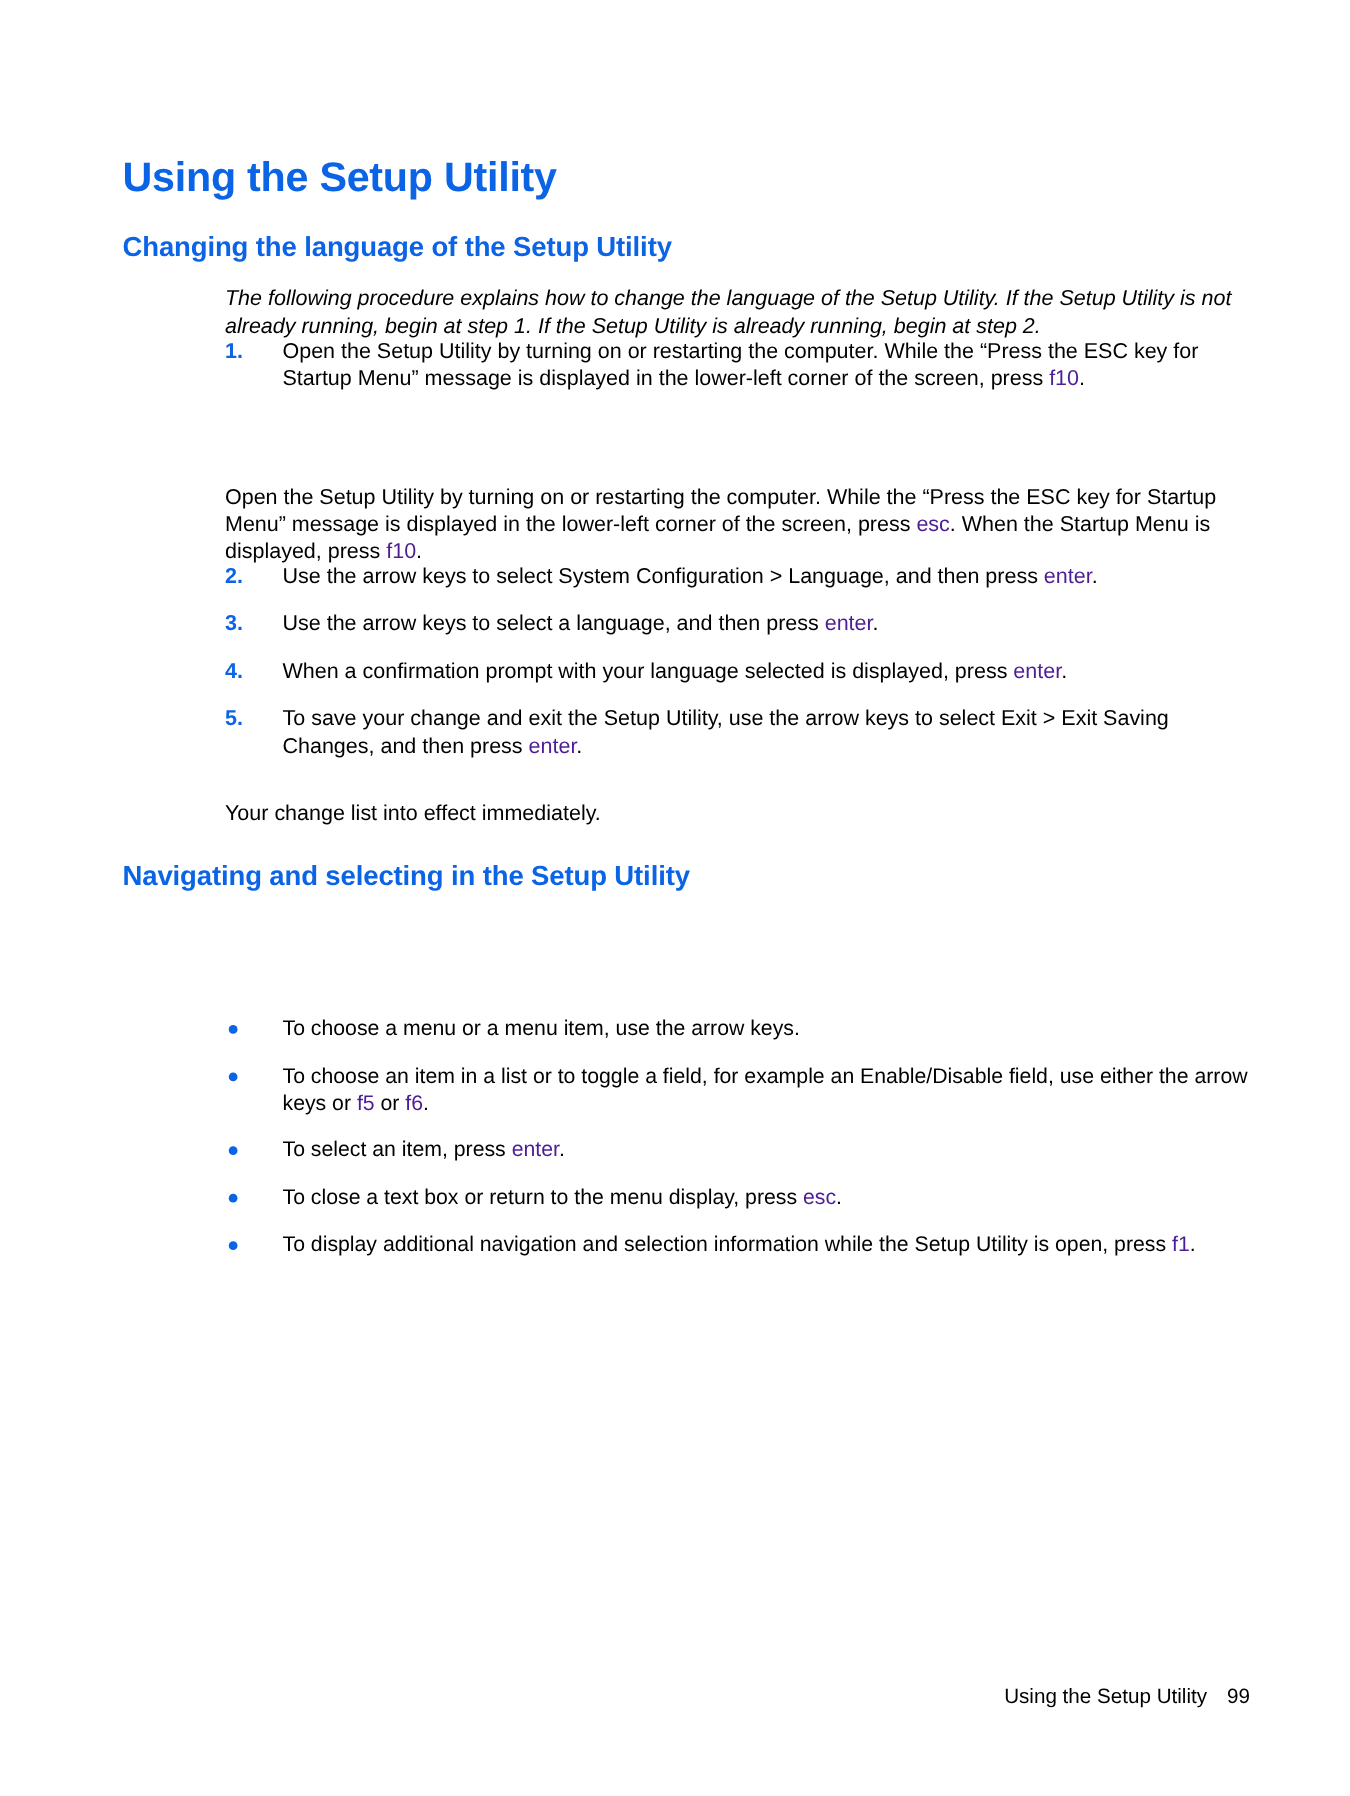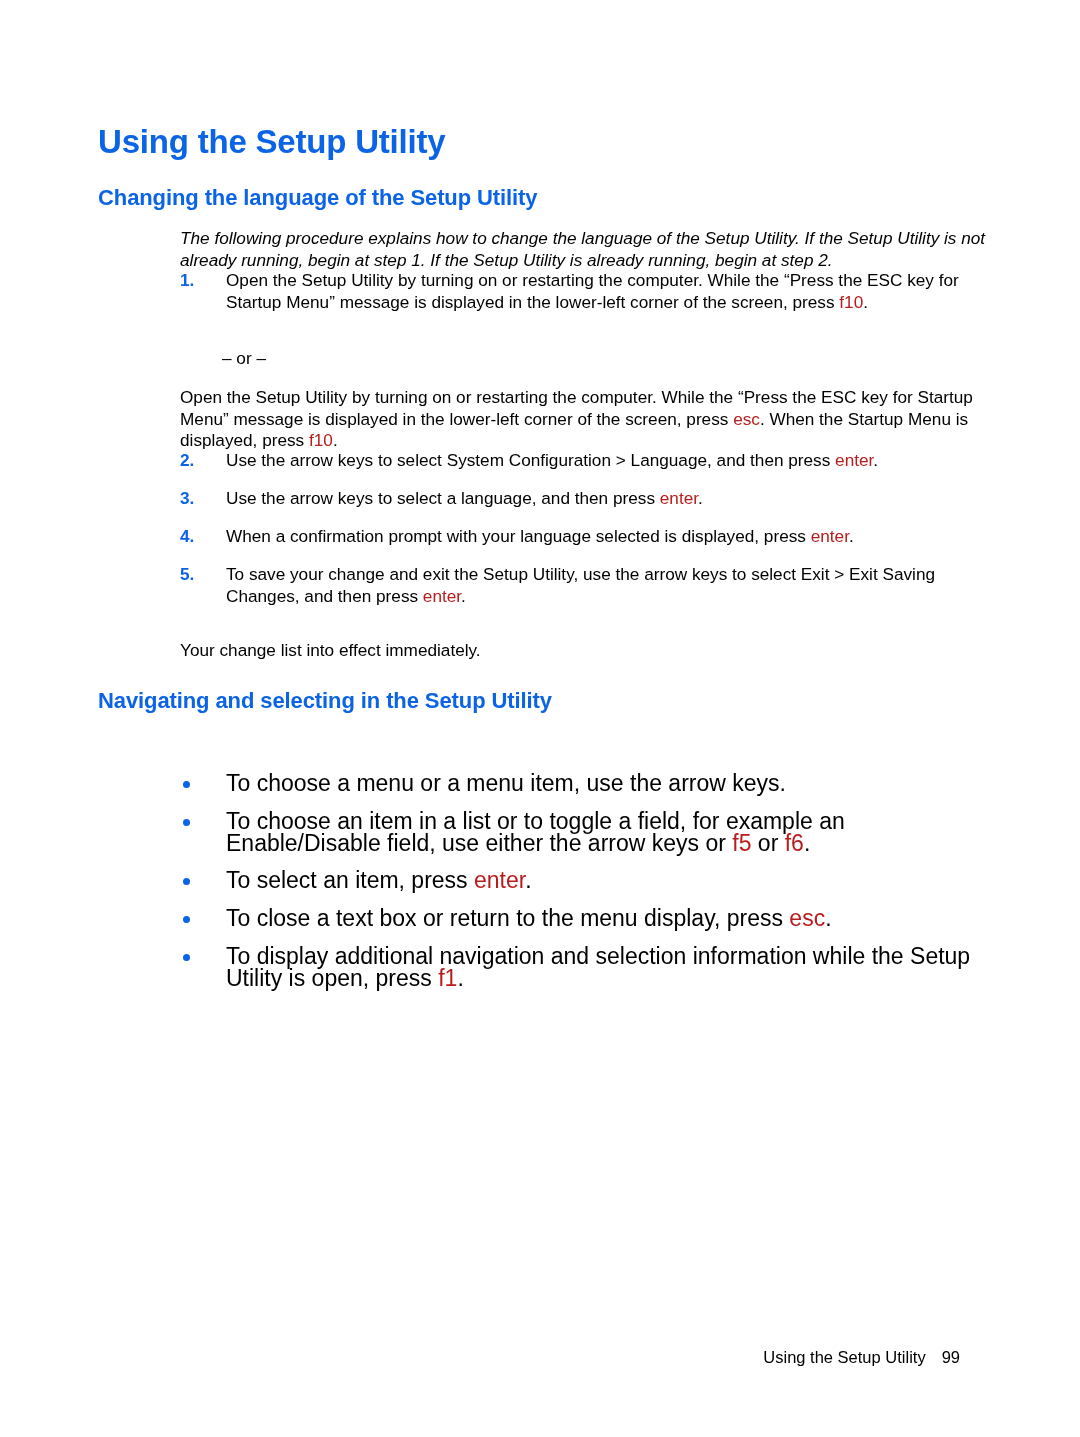--- a/index.html
+++ b/index.html
@@ -91,22 +91,23 @@
   .step-2 { top: 450px; }
   .step-3 { top: 488px; }
   .step-4 { top: 526px; }
   .step-5 { top: 564px; }
 
   
   .bullet {
     position: absolute;
     left: 180px;
     width: 822px;
-    font-size: 23px;
+    font-size: 17px;
     line-height: 21.6px;
+    margin-top: 39px;
   }
   .bullet .dot {
     position: absolute;
     left: 3px;
     top: 8px;
     width: 7px;
     height: 7px;
     border-radius: 50%;
     background: #0b63e5;
     display: block;
@@ -116,31 +117,31 @@
     margin-left: 46px;
   }
 
   .bullet-1 { top: 773px; }
   .bullet-2 { top: 811px; }
   .bullet-3 { top: 870px; }
   .bullet-4 { top: 908px; }
   .bullet-5 { top: 946px; }
 
   
-  .key  { color: #b91c1c; }
+  .key  { color: #4c1d95; }
   .b    { font-weight: normal; }
 
   
   .footer {
     position: absolute;
     left: 0;
     right: 0;
     top: 1348px;
     text-align: right;
-    padding-right: 120px;
+    padding-right: 80px;
     font-size: 16.5px;
     color: #000000;
     white-space: pre;
   }
   .footer .fnum { margin-left: 16px; }
 </style>
 </head>
 <body>
 
 <div class="page">
@@ -149,21 +150,20 @@
 
   <h2 class="h2 h2-lang">Changing the language of the Setup Utility</h2>
 
   <p class="body-block para-intro">The following procedure explains how to change the language of the Setup Utility. If the Setup Utility is not already running, begin at step 1. If the Setup Utility is already running, begin at step 2.</p>
 
   <div class="step step-1">
     <span class="num">1.</span>
     <span class="txt"><span>Open the Setup Utility by turning on or restarting the computer. While the “Press the ESC key for Startup Menu” message is displayed in the lower-left corner of the screen, press </span><span class="key">f10</span><span>.</span></span>
   </div>
 
-  <p class="body-block para-or">– or –</p>
 
   <p class="body-block para-alt"><span>Open the Setup Utility by turning on or restarting the computer. While the “Press the ESC key for Startup Menu” message is displayed in the lower-left corner of the screen, press </span><span class="key">esc</span><span>. When the Startup Menu is displayed, press </span><span class="key">f10</span><span>.</span></p>
 
   <div class="step step-2">
     <span class="num">2.</span>
     <span class="txt"><span>Use the arrow keys to select </span><span class="b">System Configuration &gt; Language</span><span>, and then press </span><span class="key">enter</span><span>.</span></span>
   </div>
 
   <div class="step step-3">
     <span class="num">3.</span>

